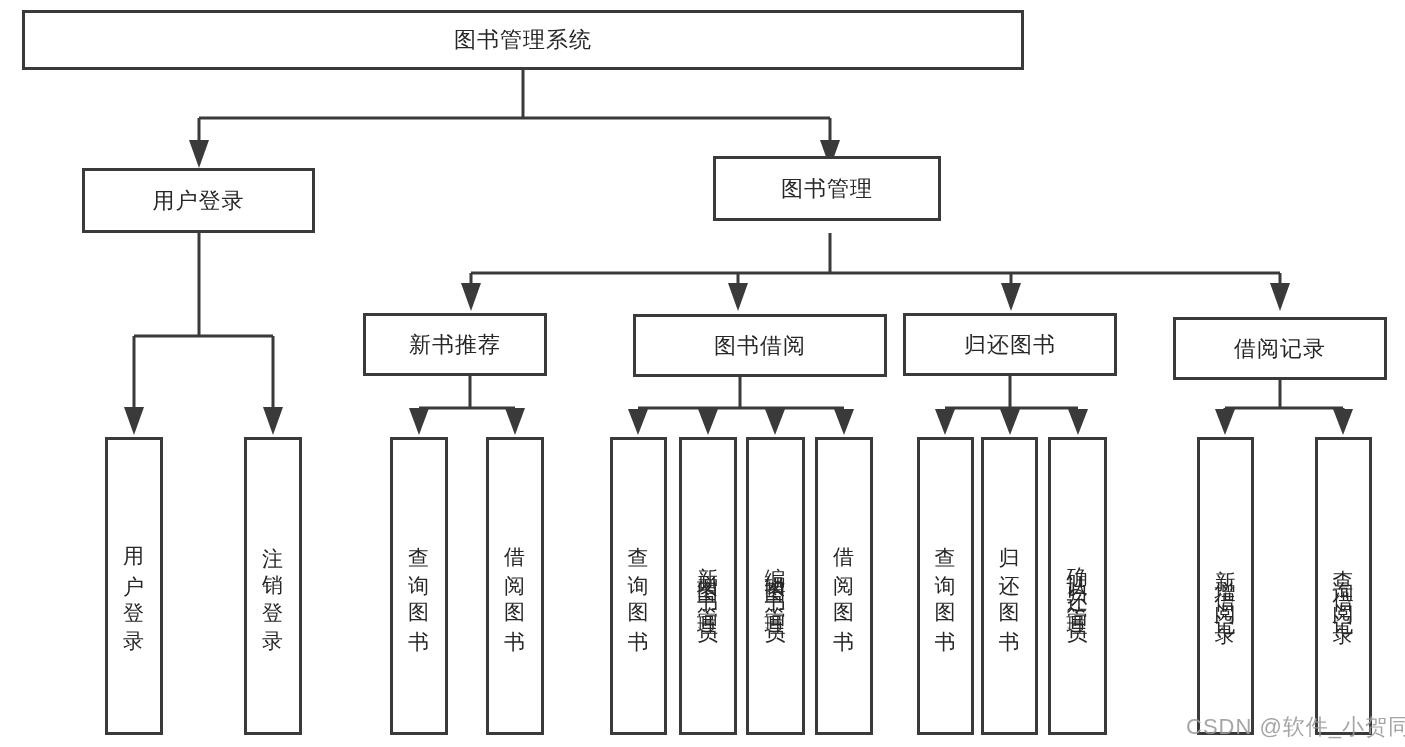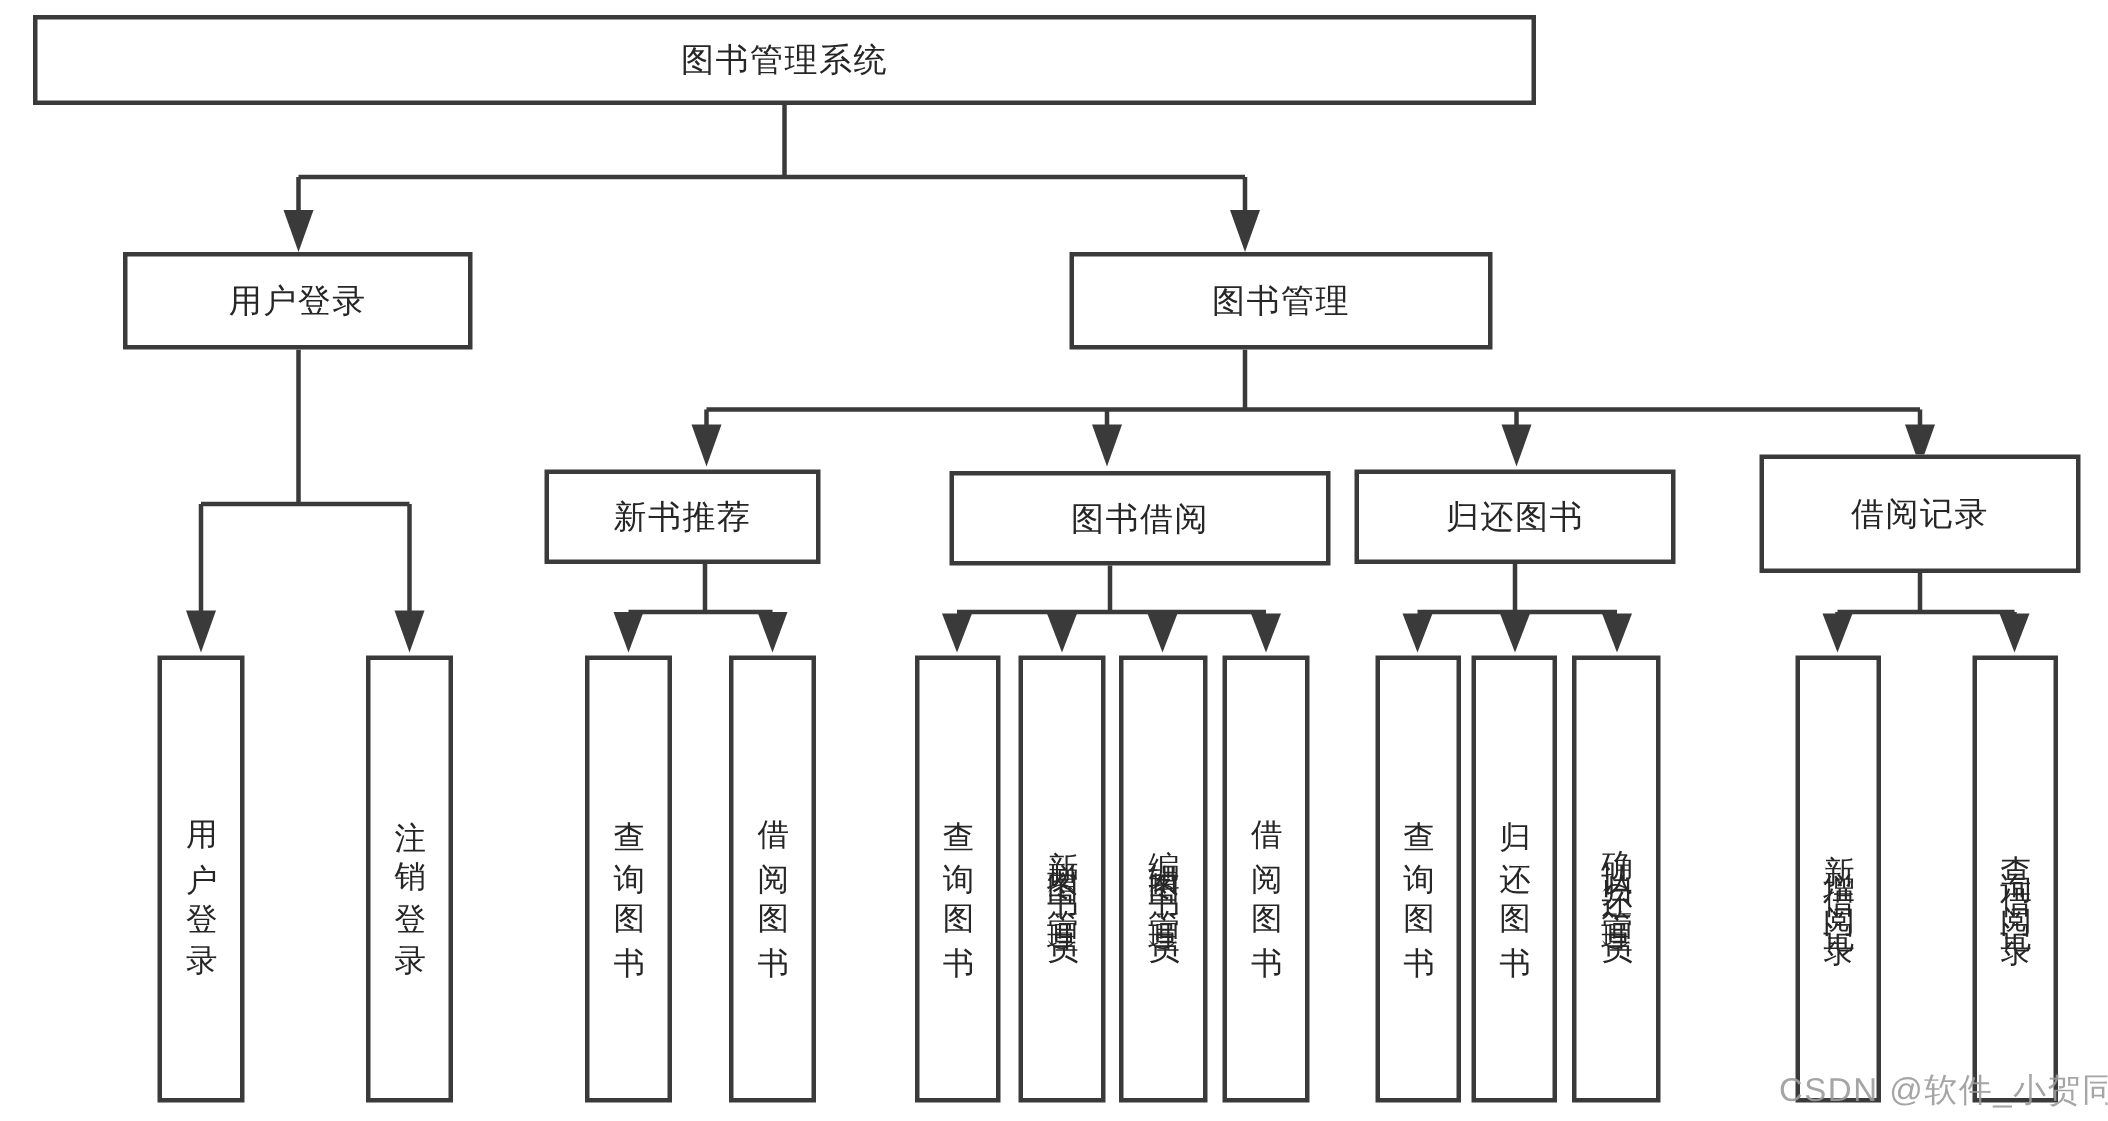--- a/index.html
+++ b/index.html
@@ -100,34 +100,34 @@
     <polygon points="1333,409 1353,409 1343,435"></polygon>
   </svg>
 
   <div class="node h" style="left:22px;top:10px;width:1002px;height:60px">
     <span>图书管理系统</span>
   </div>
 
   <div class="node h" style="left:82px;top:168px;width:233px;height:65px">
     <span>用户登录</span>
   </div>
-  <div class="node h" style="left:713px;top:168px;width:282px;height:65px">
+  <div class="node h" style="left:713px;top:156px;width:228px;height:65px">
     <span>图书管理</span>
   </div>
 
   <div class="node h" style="left:363px;top:313px;width:184px;height:63px">
     <span>新书推荐</span>
   </div>
   <div class="node h" style="left:633px;top:314px;width:254px;height:63px">
     <span>图书借阅</span>
   </div>
   <div class="node h" style="left:903px;top:313px;width:214px;height:63px">
     <span>归还图书</span>
   </div>
-  <div class="node h" style="left:1173px;top:303px;width:214px;height:79px">
+  <div class="node h" style="left:1173px;top:317px;width:214px;height:63px">
     <span>借阅记录</span>
   </div>
 
   <div class="node v ls4" style="left:105px;top:437px;width:58px;height:298px">
     <span>用户登录</span>
   </div>
   <div class="node v ls4" style="left:244px;top:437px;width:58px;height:298px">
     <span>注销登录</span>
   </div>
 

